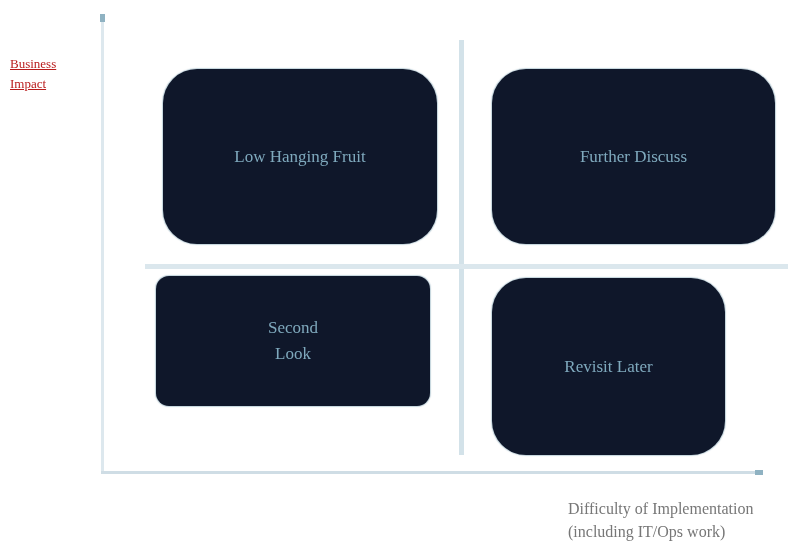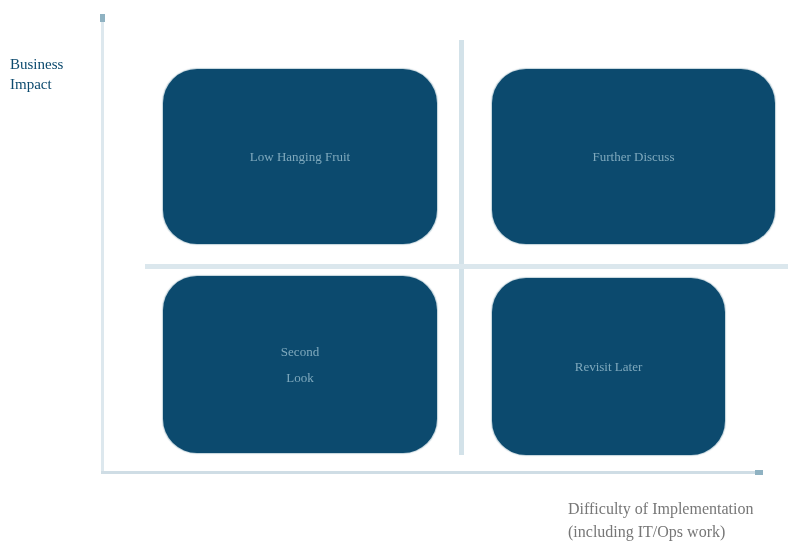--- a/index.html
+++ b/index.html
@@ -57,48 +57,49 @@
     .divider-h {
       position: absolute;
       left: 145px;
       top: 264px;
       width: 643px;
       height: 5px;
       background: #dbe7ed;
     }
     .quad {
       position: absolute;
-      background: #0c4a6e;
+      background: #0f172a;
       border-radius: 34px;
       display: flex;
       align-items: center;
       justify-content: center;
       text-align: center;
       color: #7fa9bd;
-      font-size: 13px;
+      font-size: 17px;
       line-height: 26px;
       box-shadow: 0 0 1px 1px rgba(10, 80, 110, 0.25);
     }
     .quad span {
       white-space: pre-line;
     }
     #quad-tl { left: 163px; top: 69px; width: 274px; height: 175px; }
     #quad-tr { left: 492px; top: 69px; width: 283px; height: 175px; }
-    #quad-bl { left: 163px; top: 276px; width: 274px; height: 177px; }
+    #quad-bl { left: 156px; top: 276px; width: 274px; height: 130px; border-radius: 13px; }
     #quad-br { left: 492px; top: 278px; width: 233px; height: 177px; }
 
     .label-y {
       position: absolute;
       left: 10px;
       top: 54px;
       width: 80px;
-      font-size: 15px;
+      font-size: 13px;
       line-height: 20px;
-      color: #0c4a6e;
+      color: #b91c1c;
       white-space: pre-line;
+      text-decoration: underline;
     }
     .label-x {
       position: absolute;
       left: 568px;
       top: 497px;
       width: 240px;
       font-size: 16px;
       line-height: 23px;
       color: #777777;
       white-space: pre-line;

